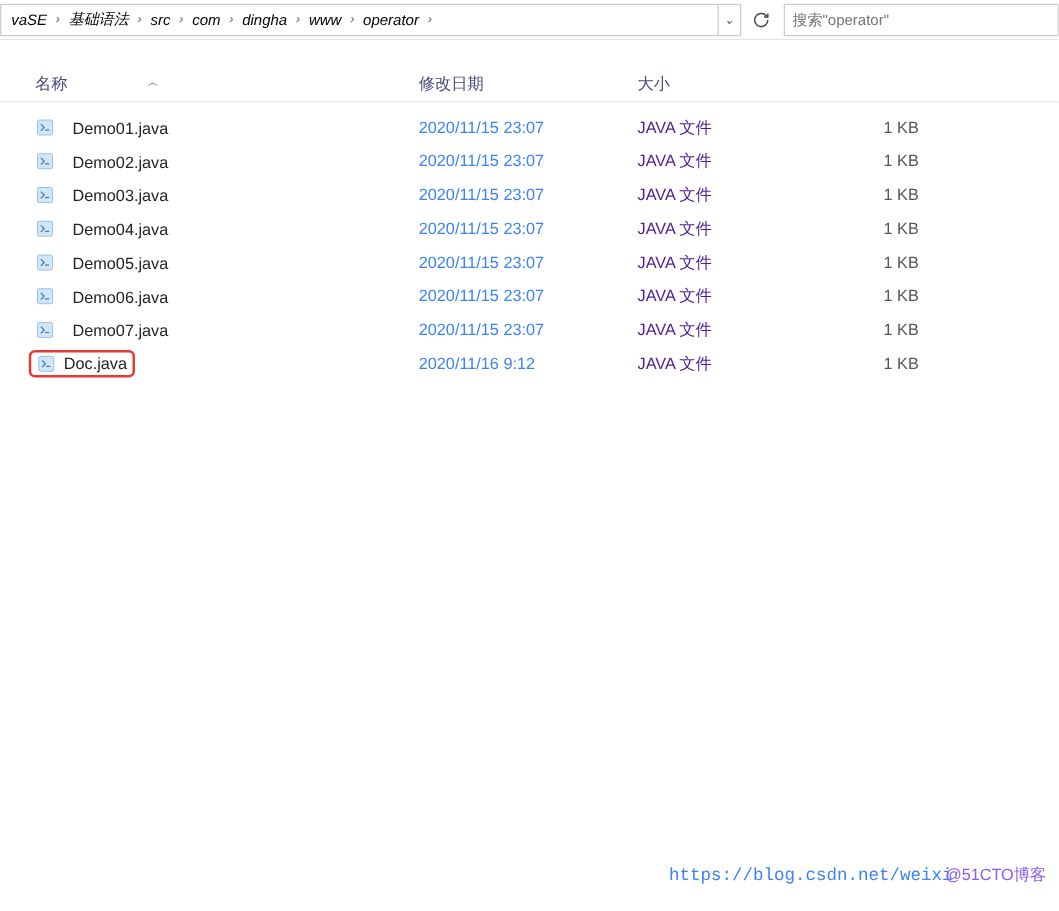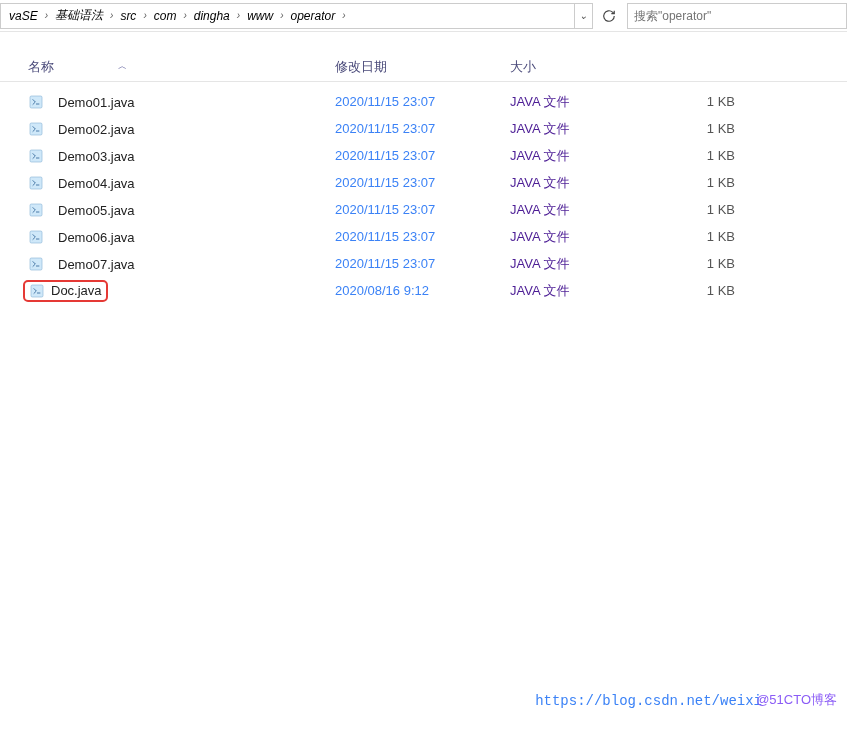--- a/index.html
+++ b/index.html
@@ -305,20 +305,20 @@
       <div class="cell-name">
         <span class="highlight" style="display: inline-flex; align-items: center; gap: 6px;">
           <span class="file-icon"><svg viewBox="0 0 24 24">
               <rect x="3" y="3" width="18" height="18" rx="2" fill="#cfe8f9" stroke="#8fb8d8"></rect>
               <path d="M7 8 L11 12 L7 16" stroke="#4a7aa8" fill="none" stroke-width="1.5"></path>
               <path d="M12 15 L17 15" stroke="#4a7aa8" stroke-width="1.5"></path>
             </svg></span>
           <span>Doc.java</span>
         </span>
       </div>
-      <div class="cell-date">2020/08/16 9:12</div>
+      <div class="cell-date">2020/11/16 9:12</div>
       <div class="cell-type">JAVA 文件</div>
       <div class="cell-size">1 KB</div>
     </div>
   </div>
 
 <div class="watermark1">https://blog.csdn.net/weixi</div>
 <div class="watermark2">@51CTO博客</div>
 
 </body></html>

